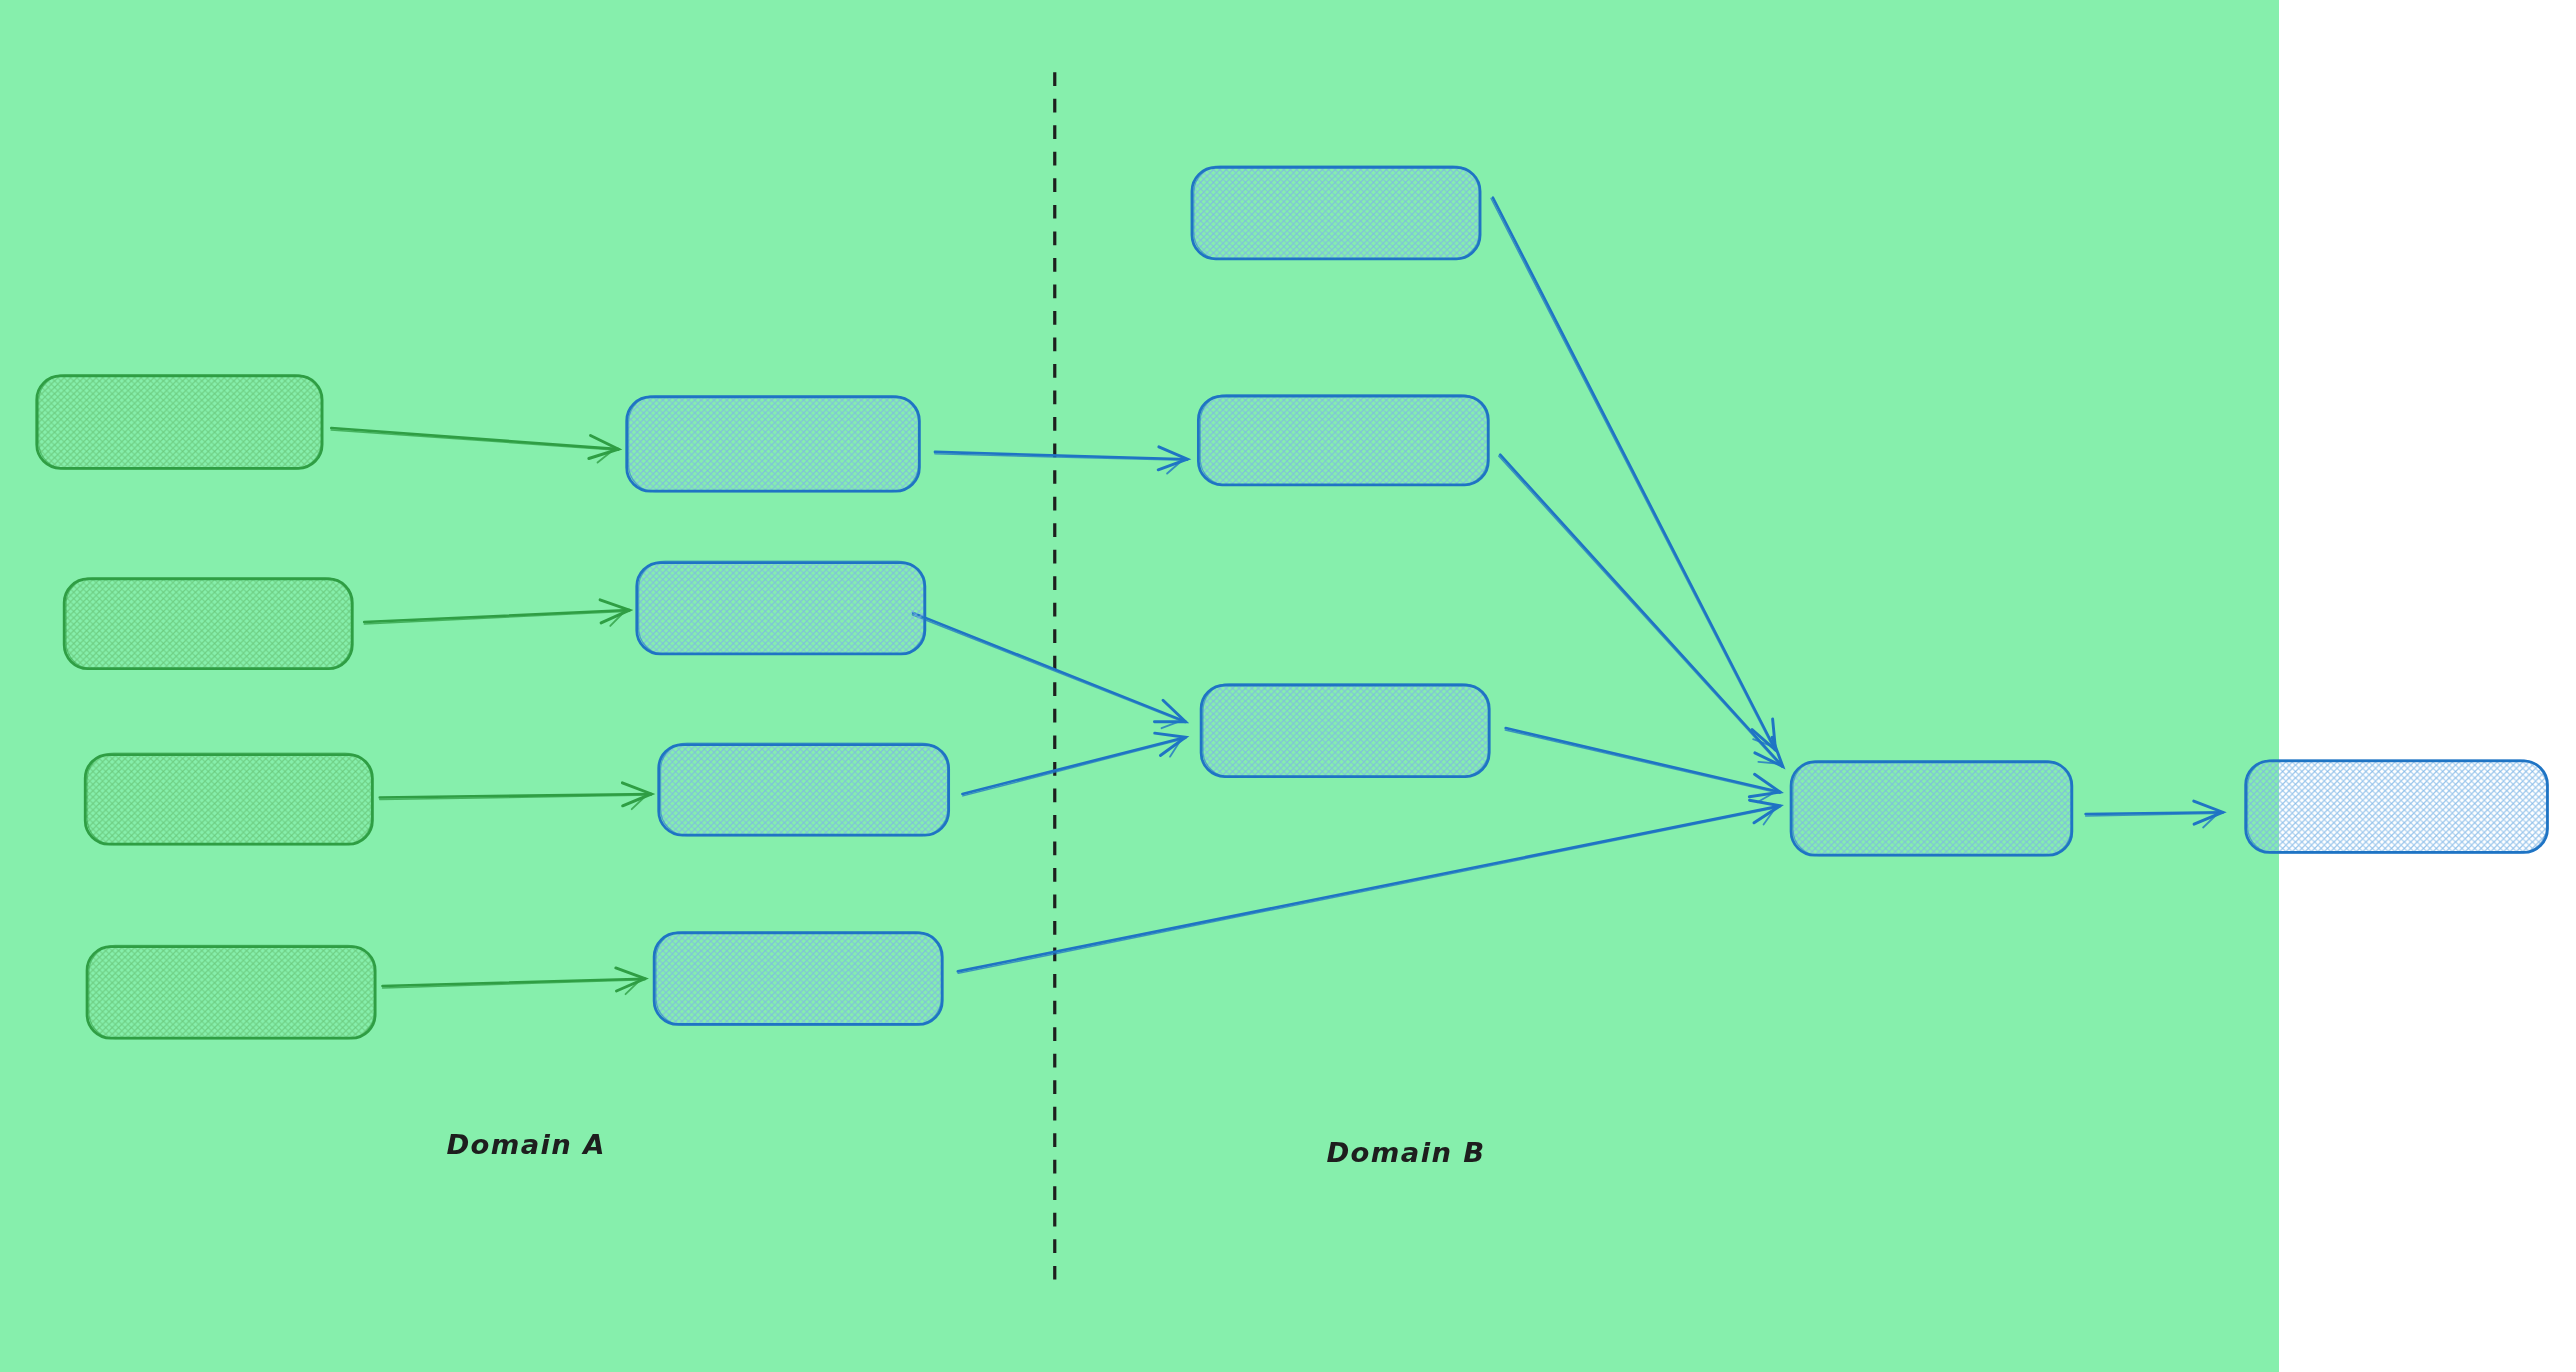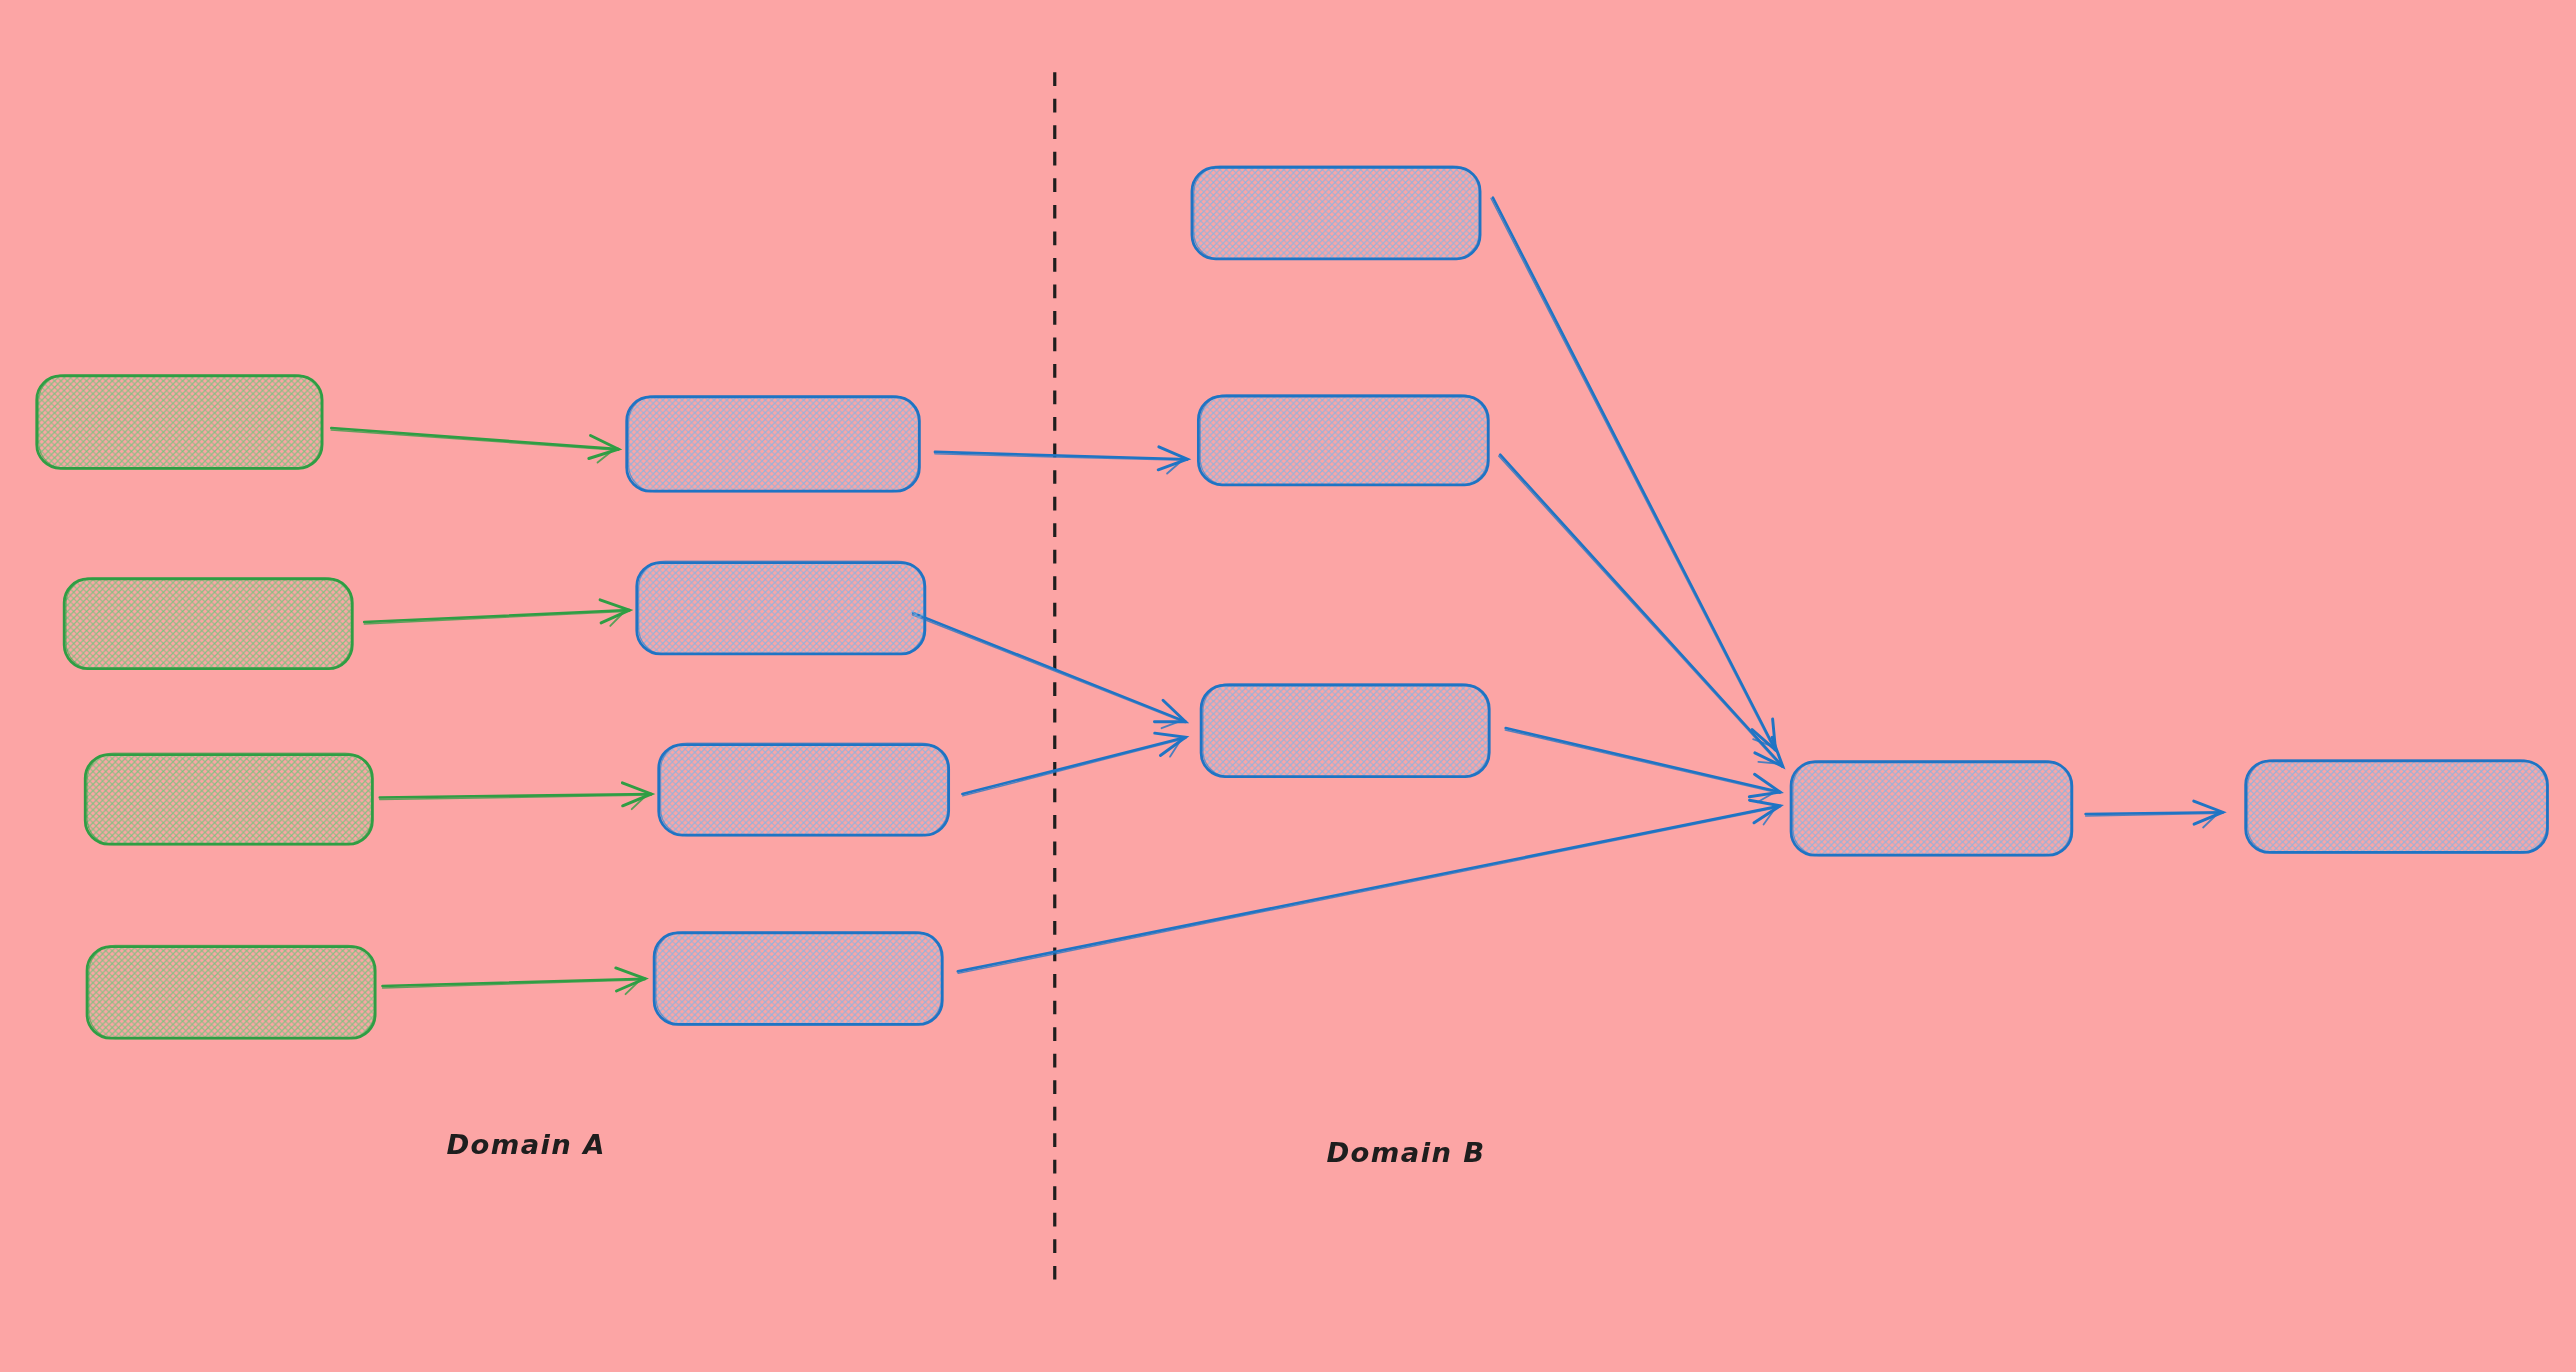--- a/index.html
+++ b/index.html
@@ -6,23 +6,23 @@
     margin: 0;
     padding: 0;
     background: #ffffff;
     width: 100%;
     height: 100%;
     overflow: hidden;
     font-family: "DejaVu Sans", sans-serif;
   }
   #stage {
     position: relative;
-    width: 2576px;
+    width: 2279px;
     height: 1372px;
-    background: #fca5a5;
+    background: #86efac;
   }
   svg#diagram-canvas {
     position: absolute;
     left: 0;
     top: 0;
     width: 2576px;
     height: 1372px;
     display: block;
   }
   .domain-label {

